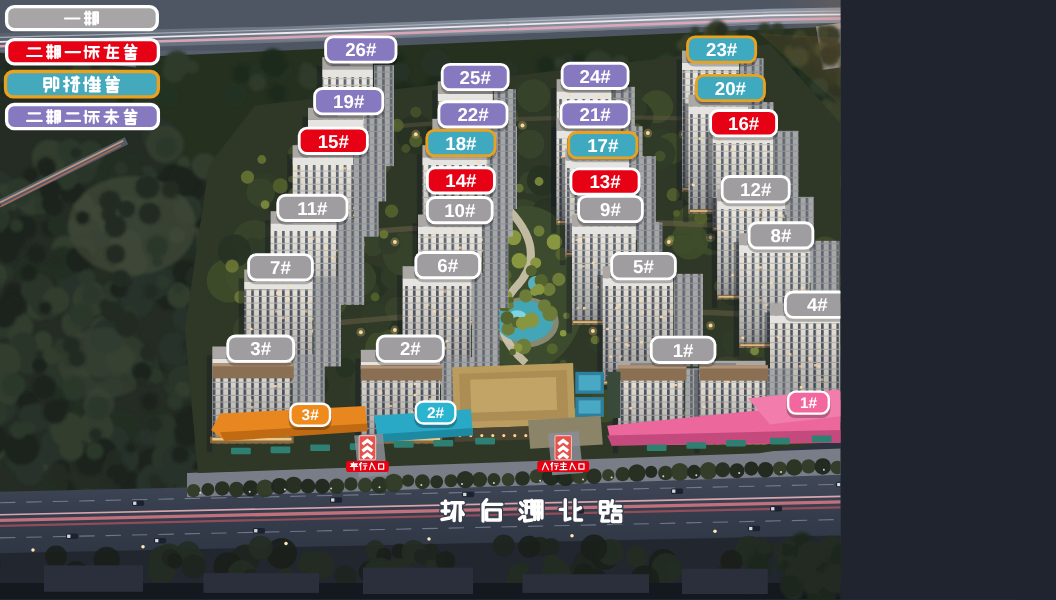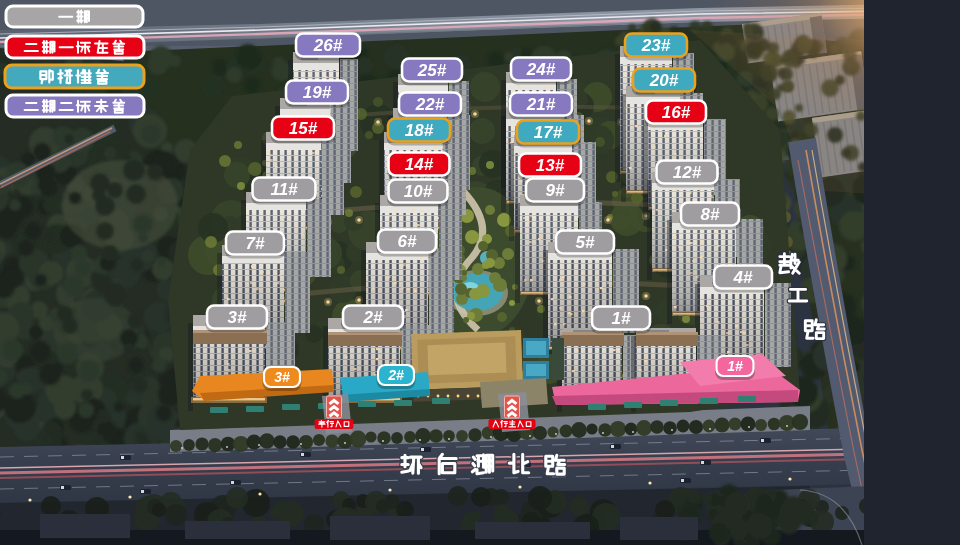--- a/index.html
+++ b/index.html
@@ -1,15 +1,15 @@
 <!DOCTYPE html>
 <html><head><meta charset="utf-8"><title>site</title>
 <style>
 html,body{margin:0;padding:0;background:#20242e;}
-#scene{position:relative;width:864px;height:545px;overflow:hidden;font-family:"Liberation Sans",sans-serif;font-style:italic;}
+#scene{position:relative;width:764px;height:545px;overflow:hidden;font-family:"Liberation Sans",sans-serif;}
 </style></head>
 <body>
 <div id="scene">
 <svg width="960" height="545" viewBox="0 0 960 545">
 <defs>
 <linearGradient id="sky" x1="0" y1="0" x2="0" y2="1">
  <stop offset="0" stop-color="#5a6170"></stop>
           <stop offset="1" stop-color="#39404e"></stop>
 </linearGradient>
 <radialGradient id="glow" cx="0.98" cy="0.0" r="0.46">

